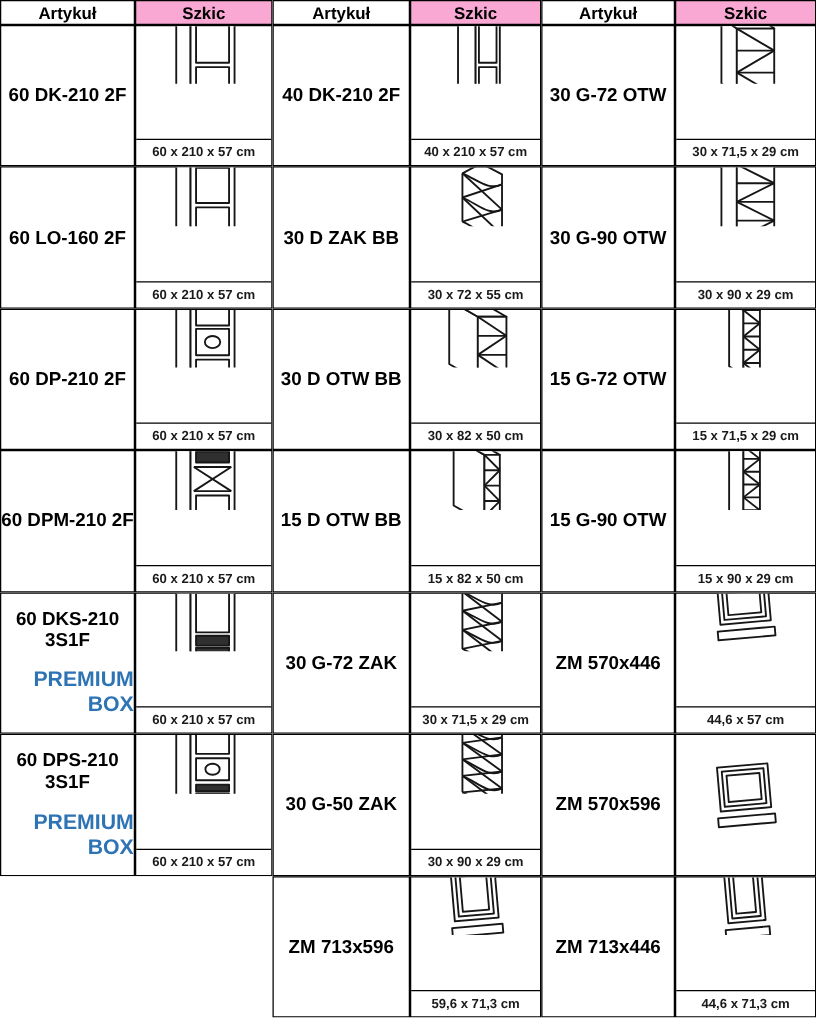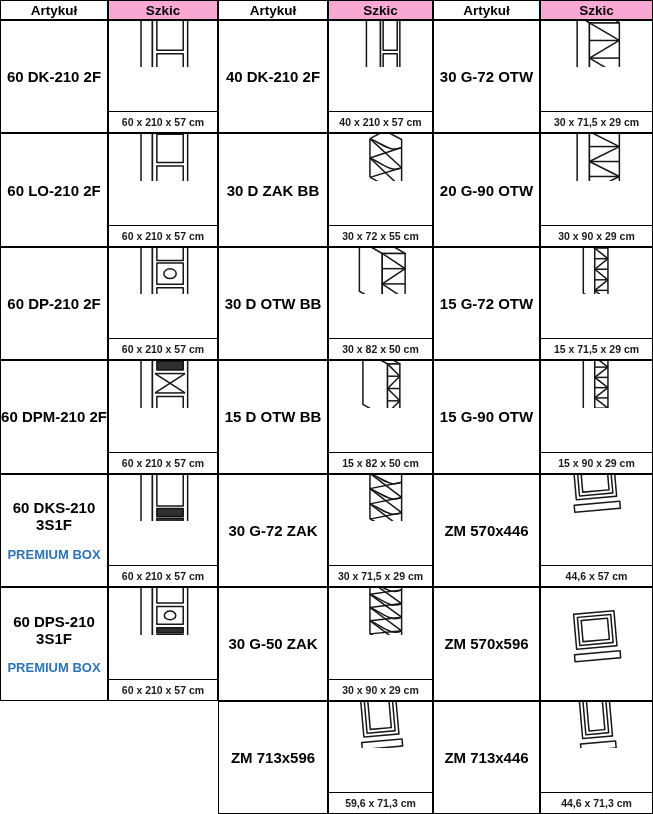--- a/index.html
+++ b/index.html
@@ -11,21 +11,21 @@
     grid-template-rows:20px repeat(7,1fr);
     background:#fff;
     font-family:"Liberation Sans",sans-serif;
     color:#000;
   }
   .cell{border:1px solid #000;background:#fff;box-sizing:border-box;min-width:0;min-height:0;}
   .hdr{display:flex;align-items:center;justify-content:center;font-weight:bold;font-size:13.5px;}
   .hdr.gray{background:#f9a8d4;}
   .art{display:flex;flex-direction:column;align-items:center;justify-content:center;text-align:center;padding:0;}
   .code{font-weight:bold;font-size:15px;line-height:1.15;}
-  .badge{font-weight:bold;font-size:13px;color:#2e74b5;margin-top:13px;text-align:right;}
+  .badge{font-weight:bold;font-size:17px;color:#2e74b5;margin-top:13px;text-align:right;}
   .skc{display:flex;flex-direction:column;}
   .draw{flex:1;display:flex;align-items:center;justify-content:center;overflow:hidden;}
   .dims{height:20px;border-top:1px solid #000;display:flex;align-items:center;justify-content:center;
         font-size:10.5px;font-weight:bold;color:#1a1a1a;margin-top:44px;}
   .empty{border:none;}
 </style>
 </head>
 <body>
 
 <div id="catalog">
@@ -83,21 +83,21 @@
             <line x1="42" y1="66" x2="76" y2="66"></line>
             <line x1="42" y1="26" x2="76" y2="46"></line>
             <line x1="42" y1="66" x2="76" y2="46"></line>
             <line x1="42" y1="66" x2="76" y2="86"></line>
           </g>
         </svg>
       </div>
       <div class="dims">30 x 71,5 x 29 cm</div>
     </div>
     <div class="cell art">
-      <div class="code">60 LO-210 2F</div>
+      <div class="code">60 LO-160 2F</div>
     </div>
     <div class="cell skc">
       <div class="draw">
         <svg viewBox="0 0 100 100" width="112" height="88" preserveAspectRatio="xMidYMid meet">
           <g fill="#fff" stroke="#161616" stroke-width="1.7" stroke-linejoin="round">
             <polygon points="25,9 38,18 38,96 25,87"></polygon>
             <polygon points="25,9 65,9 78,18 38,18"></polygon>
             <polygon points="38,18 78,18 78,96 38,96"></polygon>
             <rect x="43" y="23" width="30" height="32" fill="none"></rect>
             <rect x="43" y="59" width="30" height="32" fill="none"></rect>
@@ -122,21 +122,21 @@
             <line x1="38" y1="28" x2="74" y2="61"></line>
             <line x1="38" y1="50" x2="74" y2="38"></line>
             <line x1="38" y1="50" x2="74" y2="84"></line>
             <line x1="38" y1="72" x2="74" y2="61"></line>
           </g>
         </svg>
       </div>
       <div class="dims">30 x 72 x 55 cm</div>
     </div>
     <div class="cell art">
-      <div class="code">20 G-90 OTW</div>
+      <div class="code">30 G-90 OTW</div>
     </div>
     <div class="cell skc">
       <div class="draw">
         <svg viewBox="0 0 100 100" width="112" height="88" preserveAspectRatio="xMidYMid meet">
           <g fill="#fff" stroke="#161616" stroke-width="1.7" stroke-linejoin="round">
             <polygon points="28,10 42,20 42,88 28,78"></polygon>
             <polygon points="28,10 62,10 76,20 42,20"></polygon>
             <polygon points="42,20 76,20 76,88 42,88"></polygon>
             <line x1="42" y1="37" x2="76" y2="37"></line>
             <line x1="42" y1="54" x2="76" y2="54"></line>

